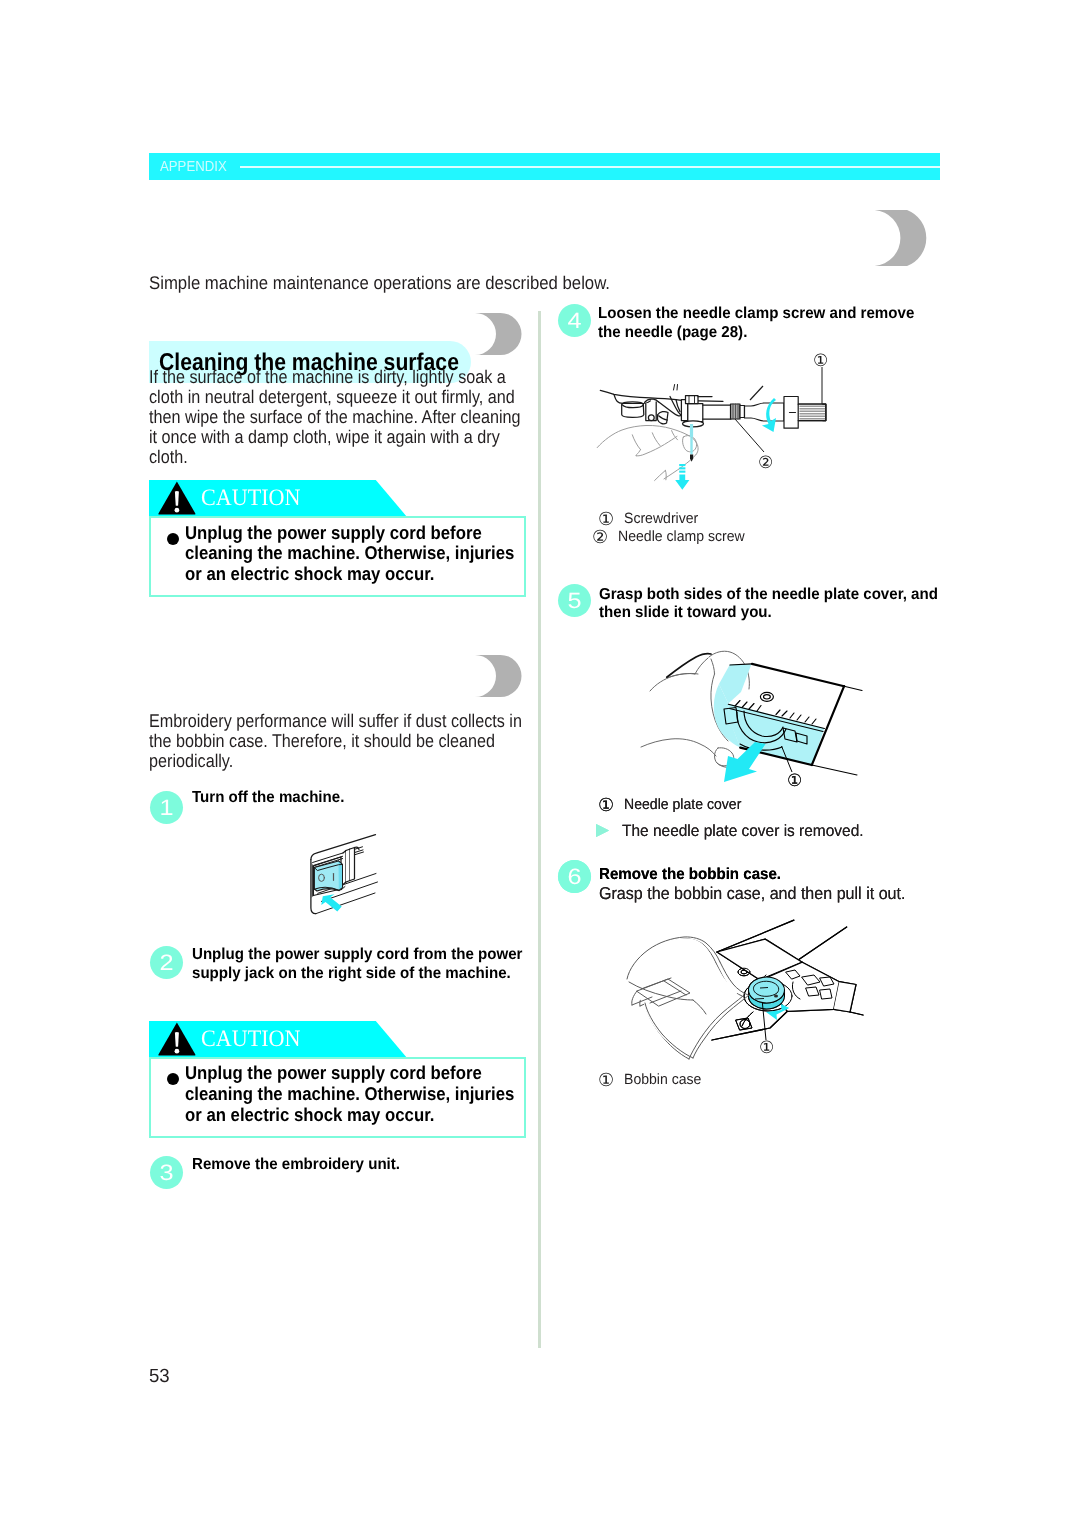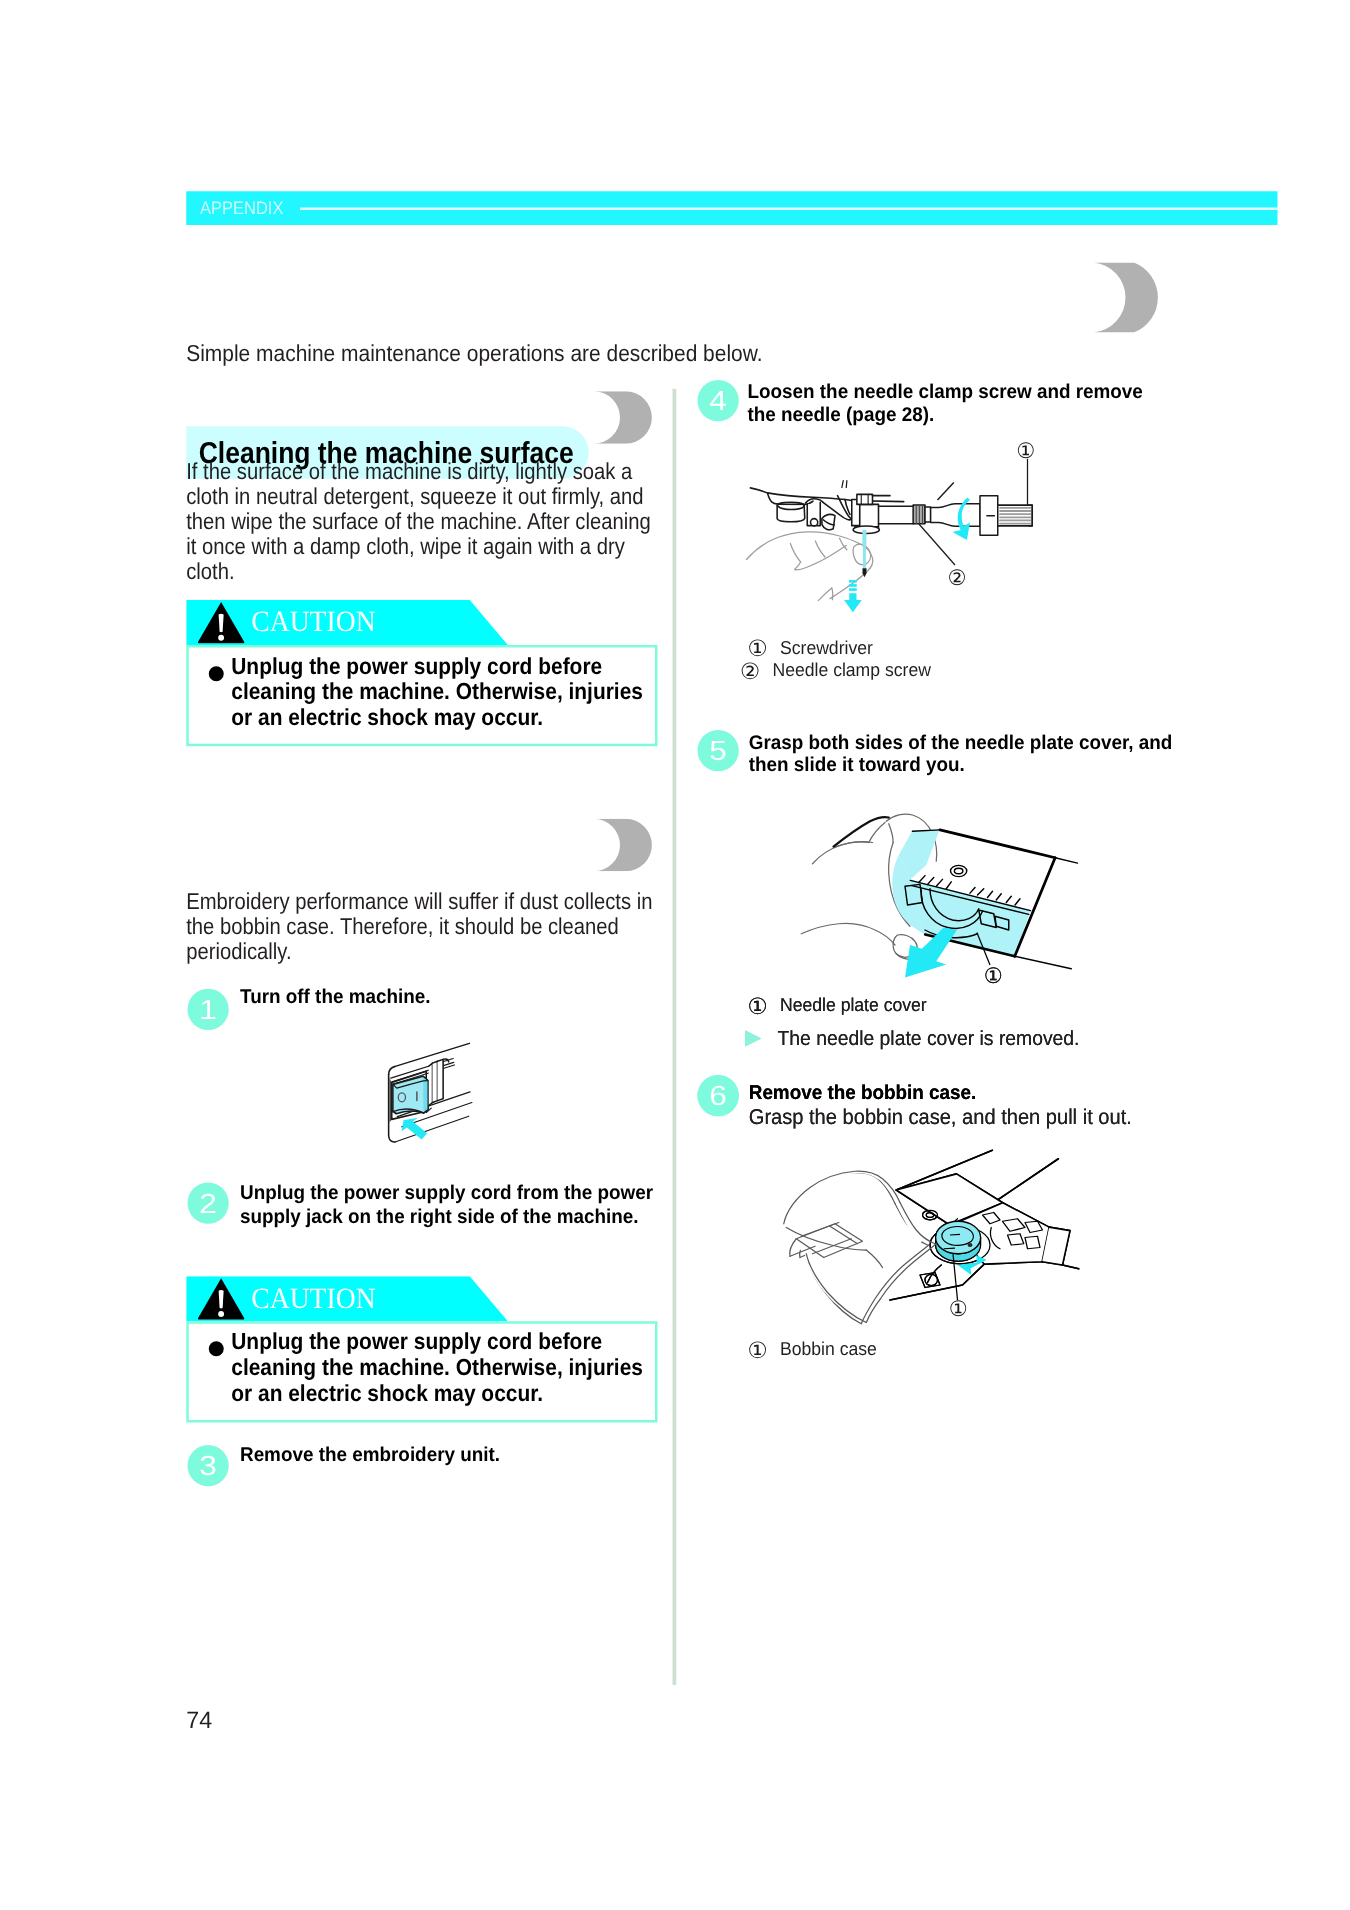--- a/index.html
+++ b/index.html
@@ -1,20 +1,20 @@
 <!DOCTYPE html>
 <html><head>
 <meta charset="utf-8">
 <style>
   html,body{margin:0;padding:0;background:#fff;}
   body{width:1080px;height:1528px;font-family:"Liberation Sans",sans-serif;-webkit-font-smoothing:antialiased;text-rendering:geometricPrecision;}
   .page{position:relative;width:1080px;height:1528px;overflow:hidden;background:#fff;}
 
   
-  .appendix-bar{position:absolute;left:149px;top:153px;width:873px;height:26.5px;background:#22f7ff;}
+  .appendix-bar{position:absolute;left:149px;top:153px;width:791px;height:26.5px;background:#22f7ff;}
   .appendix-bar .label{position:absolute;left:11.1px;top:6.5px;font-size:14.5px;letter-spacing:0px;color:#cdfcff;display:block;transform:scaleX(0.91);transform-origin:left top;line-height:1;}
   .appendix-bar .rule{position:absolute;left:90.7px;top:12.8px;right:0px;height:2.2px;background:#dffeff;}
 
   
   .title-bar{position:absolute;left:149px;top:210px;width:726px;height:57px;background:#00ffff;border-radius:0 29px 29px 0;}
   .title-bar .txt{position:absolute;left:10.7px;top:11px;font-size:27.2px;font-weight:bold;color:#ffffff;transform:scaleX(0.927);transform-origin:left top;white-space:pre;line-height:1.1;}
   .title-cres{position:absolute;}
 
   
   .intro{position:absolute;left:148.5px;top:272px;margin:0;font-size:18.4px;color:#231f20;line-height:22px;transform:scaleX(0.911);transform-origin:left top;white-space:pre;}
@@ -177,21 +177,21 @@
 cleaning the machine. Otherwise, injuries
 or an electric shock may occur.</span>
     </div>
   </div>
 
   <div class="stepc" style="left:149.8px;top:1156px;">
       <span>3</span>
     </div>
   <div class="steptxt" style="left:191.5px;top:1156px;">Remove the embroidery unit.</div>
 
-  <div class="pageno">74</div>
+  <div class="pageno">53</div>
 
   <div class="stepc" style="left:557.8px;top:304.2px;">
       <span>4</span>
     </div>
   <div class="steptxt" style="left:598px;top:305px;">Loosen the needle clamp screw and remove
 the needle (page 28).</div>
 
   <svg class="illus" style="left:594px;top:348px;width:266px;height:152px" viewBox="594 348 266 152">
 
     <path d="M597.2 447.6 C602 441.5 610 434.8 618 431.2 C625 428 634 426 643 425.4

